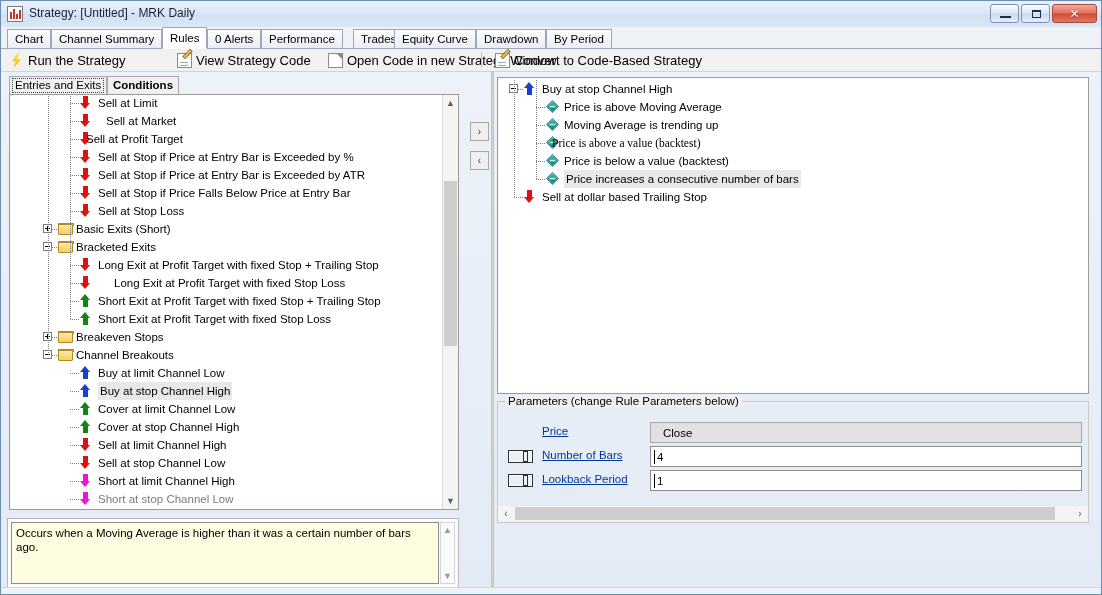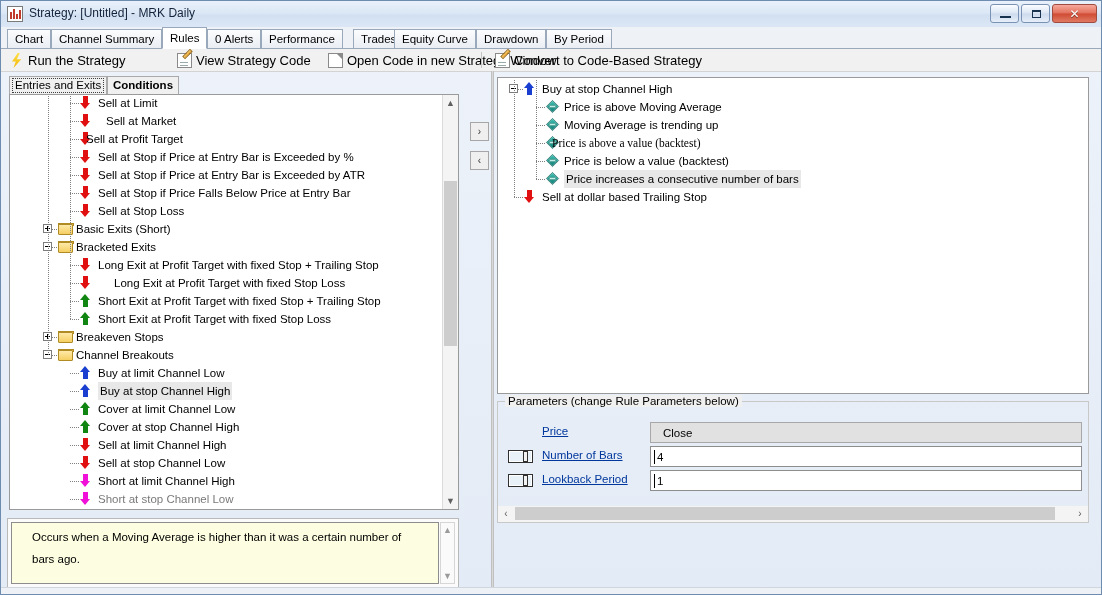--- a/index.html
+++ b/index.html
@@ -166,22 +166,22 @@
   
   .rad{position:absolute;width:13px;height:13px;border-radius:50%;
     background:#fff;border:1px solid #6f6f6f;box-sizing:border-box;}
   .rad.on:after{content:"";position:absolute;left:3px;top:3px;width:5px;height:5px;
     border-radius:50%;background:#1a1a1a;}
 
   
   .descwrap{position:absolute;left:6px;top:517px;width:452px;height:70px;
     background:#fbfbfb;border:1px solid #b9b9b9;box-sizing:border-box;padding:2px;}
   .desc{position:absolute;left:3px;top:3px;right:19px;bottom:3px;background:#fdfde1;
-    border:1px solid #8d8d8d;box-sizing:border-box;padding:3px 20px;font-size:11.5px;
-    line-height:22px;}
+    border:1px solid #8d8d8d;box-sizing:border-box;padding:3px 4px;font-size:11.5px;
+    line-height:14px;}
   .desc-sb{position:absolute;right:3px;top:3px;bottom:3px;width:15px;background:#fafafa;
     border:1px solid #d6d6d6;box-sizing:border-box;}
   .desc-sb .ar{position:absolute;left:0;width:13px;height:14px;text-align:center;
     line-height:14px;font-size:9px;color:#9a9a9a;}
   .desc-sb .ar.up{top:0;} .desc-sb .ar.dn{bottom:0;}
 
   .statusbar{position:absolute;left:0;bottom:0;width:1100px;height:6px;background:#eef1f5;
     border-top:1px solid #d0d6de;}
 </style>
 </head>

